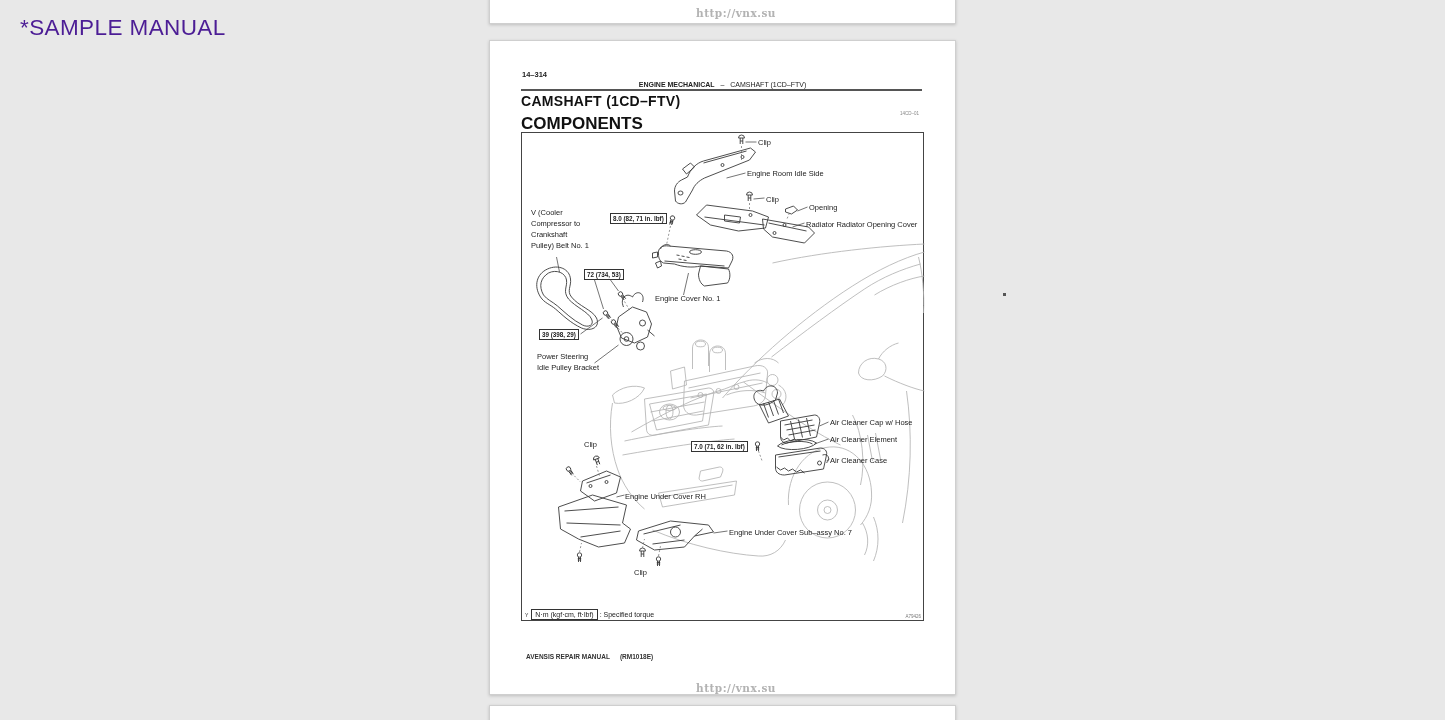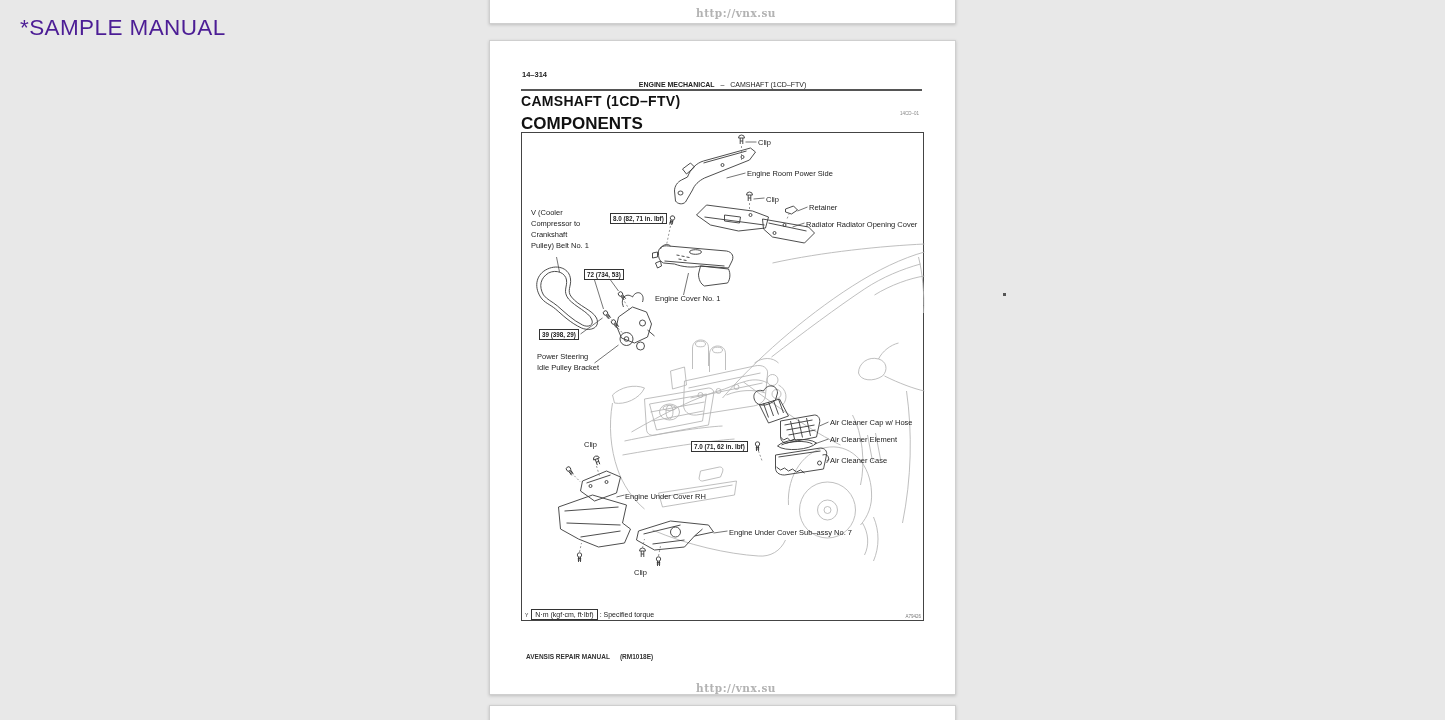--- a/index.html
+++ b/index.html
@@ -226,23 +226,23 @@
         <line x1="74" y1="333" x2="77" y2="343"></line>
         <line x1="49" y1="340" x2="58" y2="349"></line>
         <line x1="236" y1="318" x2="240" y2="329"></line>
         <line x1="57" y1="419" x2="59" y2="410"></line>
         <line x1="120" y1="415" x2="122" y2="406"></line>
         <line x1="136" y1="423" x2="138" y2="413"></line>
       </g>
     </svg>
 
     <span class="dlabel" style="left:236px;top:4px">Clip</span>
-    <span class="dlabel" style="left:225px;top:35px">Engine Room Power Side</span>
+    <span class="dlabel" style="left:225px;top:35px">Engine Room Idle Side</span>
     <span class="dlabel" style="left:244px;top:61px">Clip</span>
-    <span class="dlabel" style="left:287px;top:69px">Retainer</span>
+    <span class="dlabel" style="left:287px;top:69px">Opening</span>
     <span class="dlabel" style="left:284px;top:86px">Radiator Radiator Opening Cover</span>
     <span class="dlabel" style="left:9px;top:74px">V (Cooler
 Compressor to
 Crankshaft
 Pulley) Belt No. 1</span>
     <span class="dlabel" style="left:133px;top:160px">Engine Cover No. 1</span>
     <span class="dlabel" style="left:15px;top:218px">Power Steering
 Idle Pulley Bracket</span>
     <span class="dlabel" style="left:308px;top:284px">Air Cleaner Cap w/ Hose</span>
     <span class="dlabel" style="left:308px;top:301px">Air Cleaner Element</span>

